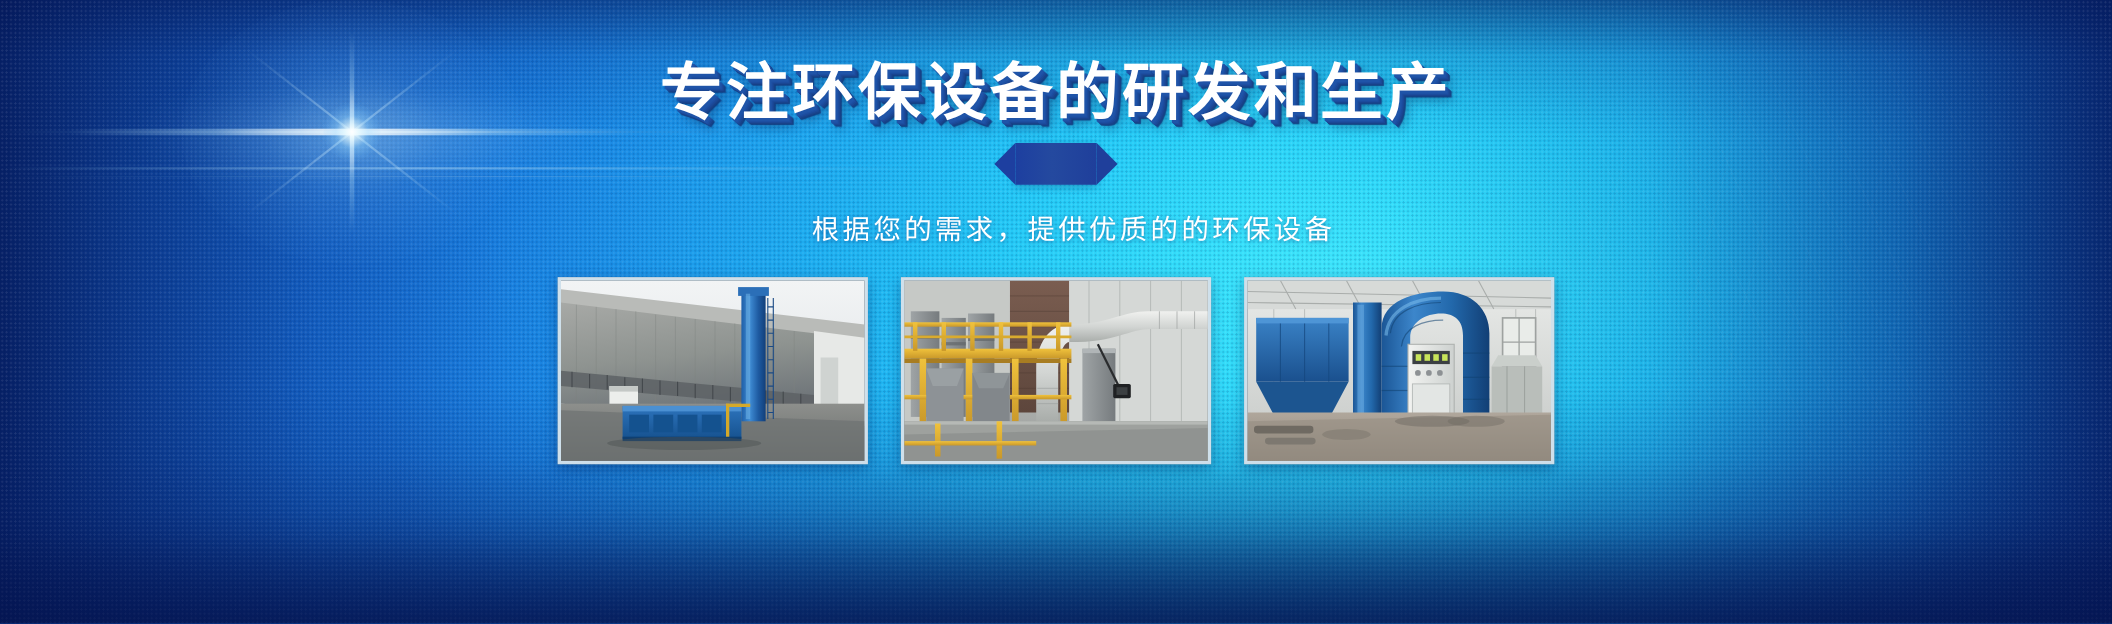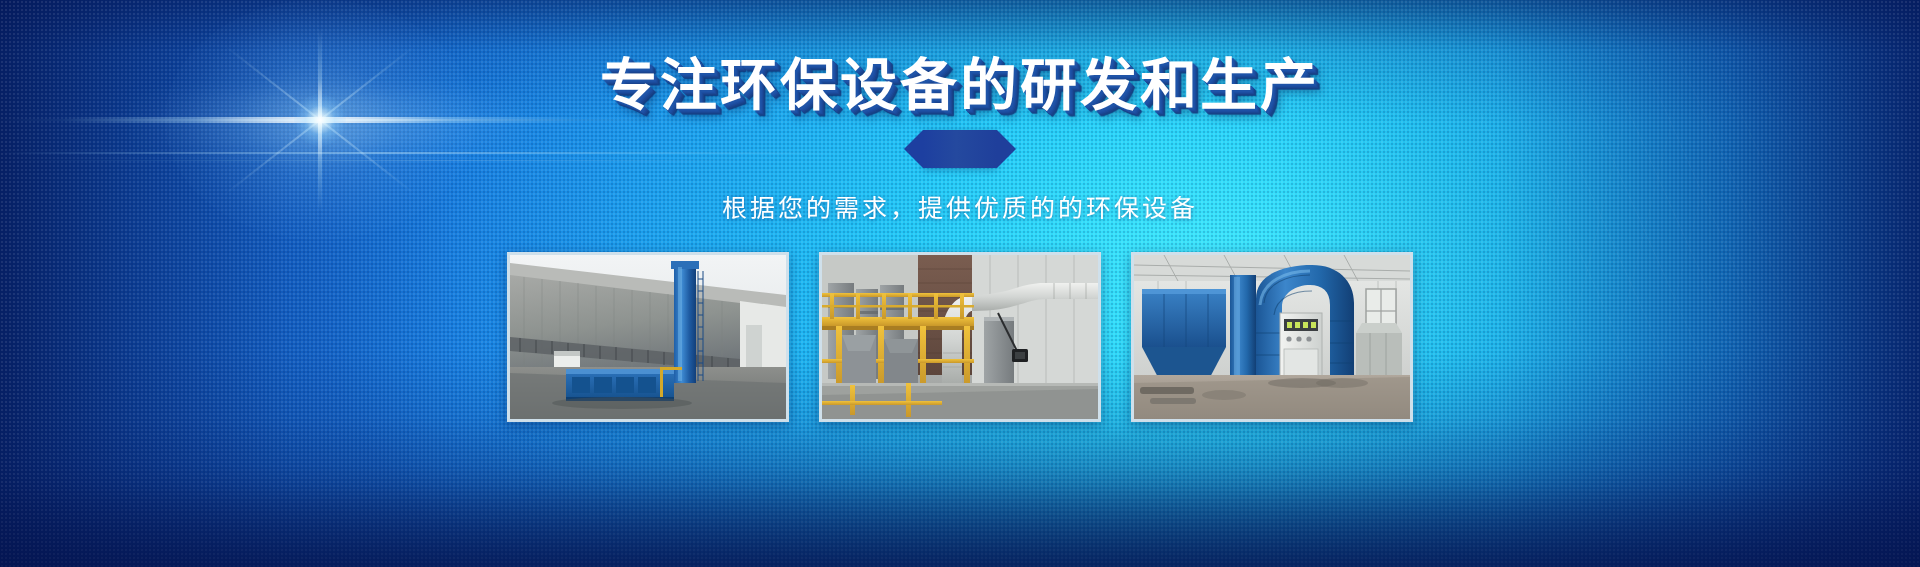--- a/index.html
+++ b/index.html
@@ -324,20 +324,21 @@
   }
 
   
   .tagline {
     margin-top: 20px;
     font-size: 25px;
     color: #ffffff;
     letter-spacing: 3px;
     white-space: nowrap;
     text-shadow: 0 1px 4px rgba(10,40,110,0.45);
+    padding-left: 32px;
   }
 
   
   .photos {
     margin-top: 28px;
     display: flex;
     gap: 30px;
     justify-content: center;
   }
   .photo {

